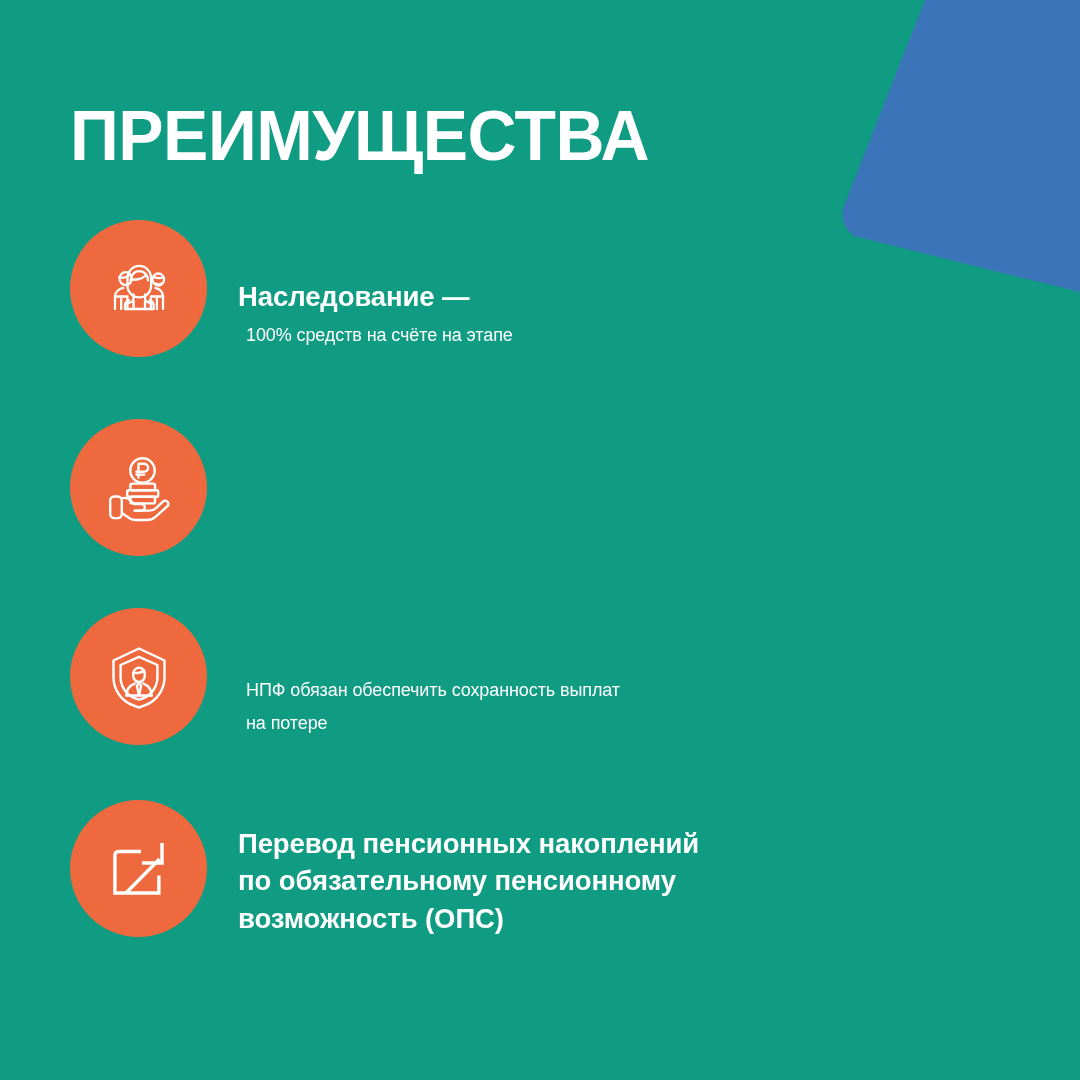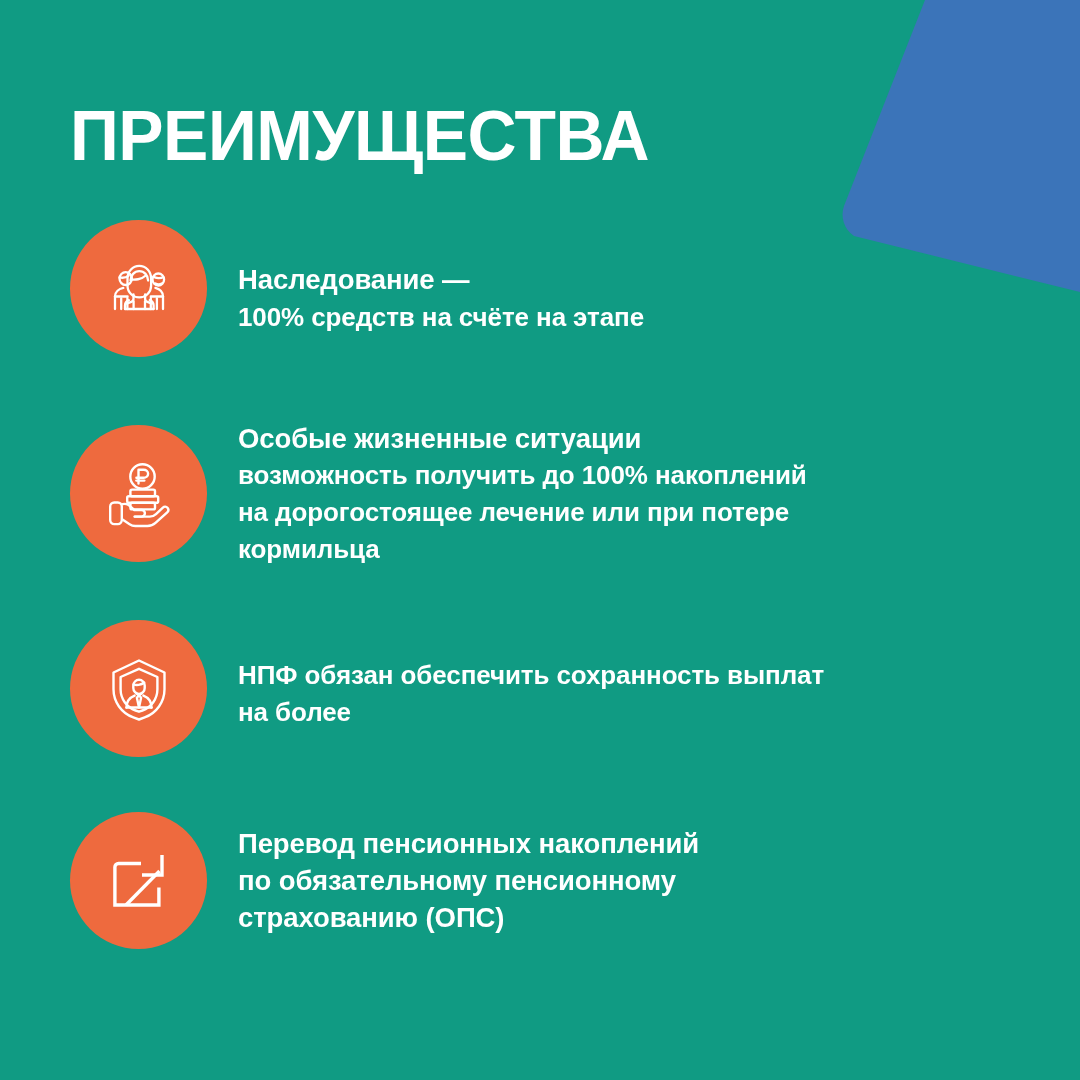--- a/index.html
+++ b/index.html
@@ -52,21 +52,21 @@
   #benefits {
     position: absolute;
     left: 0;
     top: 196px;
     width: 1080px;
   }
 
   .benefit-row {
     position: relative;
     display: flex;
-    align-items: center;
+    align-items: flex-end;
     padding-left: 70px;
   }
 
   .benefit-icon-wrap {
     flex: 0 0 auto;
     width: 137px;
     height: 137px;
     border-radius: 50%;
     background: #ee6a3e;
     display: flex;
@@ -89,24 +89,24 @@
   .benefit-heading {
     font-size: 27.5px;
     font-weight: 700;
     line-height: 1.36;
     margin: 0;
     color: #ffffff;
     letter-spacing: -0.1px;
   }
 
   .benefit-body {
-    font-size: 26px;
-    font-weight: 700;
+    font-size: 18px;
+    font-weight: 400;
     line-height: 1.42;
-    margin: 0;
+    margin: 8px;
     color: #ffffff;
     letter-spacing: -0.1px;
   }
 
   
   .row-0 { margin-top: 24px; }
   .row-0 .benefit-text { padding-top: 20px; }
 
   .row-1 { margin-top: 62px; }
   .row-1 .benefit-text { padding-top: 1px; }
@@ -180,26 +180,20 @@
           <rect x="33.4" y="37.6" width="24.6" height="6.6" rx="1.6"></rect>
           <rect x="30.2" y="44.2" width="31" height="6.6" rx="1.6"></rect>
           <rect x="33.4" y="50.8" width="24.6" height="6.6" rx="1.6"></rect>
 
           <path d="M25.5 52.2c2.6-0.6 5.3-0.2 7.2 1.6l4.6 4.2h7.2c1.9 0 3.4 1.5 3.4 3.3 0 1.8-1.5 3.3-3.4 3.3h-7"></path>
           <path d="M38 64.6h14.7c2.4 0 4.6-0.9 6.3-2.5l6.9-6.5c1.3-1.2 3.4-1.1 4.6 0.2 1.1 1.3 1 3.3-0.3 4.5L58.5 70.9c-2.2 2-5 3.1-8 3.1H38.3c-2 0-4-0.6-5.7-1.7l-7.1-4.7"></path>
 
           <rect x="13.2" y="50.5" width="11.6" height="21.6" rx="4"></rect>
         </svg>
       </div>
-      <div class="benefit-text">
-        <p class="benefit-heading">Особые жизненные ситуации</p>
-        <p class="benefit-body">возможность получить до 100% накоплений</p>
-        <p class="benefit-body">на дорогостоящее лечение или при потере</p>
-        <p class="benefit-body">кормильца</p>
-      </div>
     </div>
 
     <div class="benefit-row row-2">
       <div class="benefit-icon-wrap">
         <svg width="84" height="84" viewBox="0 0 84 84" fill="none" stroke="#ffffff" stroke-width="2.4" stroke-linecap="round" stroke-linejoin="round">
 
           <path d="M42 13.5 16.5 25.5v16.8c0 12.6 8 23.8 19.8 28.1L42 72.5l5.7-2.1c11.8-4.3 19.8-15.5 19.8-28.1V25.5z"></path>
 
           <path d="M42 21.8 23.6 30v12.3c0 9.5 6 18 15 21.2l3.4 1.2 3.4-1.2c9-3.2 15-11.7 15-21.2V30z"></path>
 
@@ -209,36 +203,36 @@
           <path d="M29.5 60.5c0-5.4 3.3-10 8.1-11.9"></path>
           <path d="M54.5 60.5c0-5.4-3.3-10-8.1-11.9"></path>
           <path d="M29.5 60.5h25"></path>
 
           <path d="M42 48.2l-2.1 2.5 2.1 9.8 2.1-9.8z"></path>
           <path d="M39.3 46.5l2.7 1.7 2.7-1.7"></path>
         </svg>
       </div>
       <div class="benefit-text">
         <p class="benefit-body">НПФ обязан обеспечить сохранность выплат</p>
-        <p class="benefit-body">на более</p>
+        <p class="benefit-body">на потере</p>
       </div>
     </div>
 
     <div class="benefit-row row-3">
       <div class="benefit-icon-wrap">
         <svg width="84" height="84" viewBox="0 0 84 84" fill="none" stroke="#ffffff" stroke-width="3.4" stroke-linecap="butt" stroke-linejoin="miter">
 
           <path d="M44 24.5H21.5c-2 0-3.6 1.6-3.6 3.6V66h44V48.5"></path>
 
           <path d="M29 66 62.5 32"></path>
 
           <path d="M45 36h20V16"></path>
         </svg>
       </div>
       <div class="benefit-text">
         <p class="benefit-heading">Перевод пенсионных накоплений</p>
         <p class="benefit-heading">по обязательному пенсионному</p>
-        <p class="benefit-heading">страхованию (ОПС)</p>
+        <p class="benefit-heading">возможность (ОПС)</p>
       </div>
     </div>
 
   </div>
 </div>
 
 </body></html>

